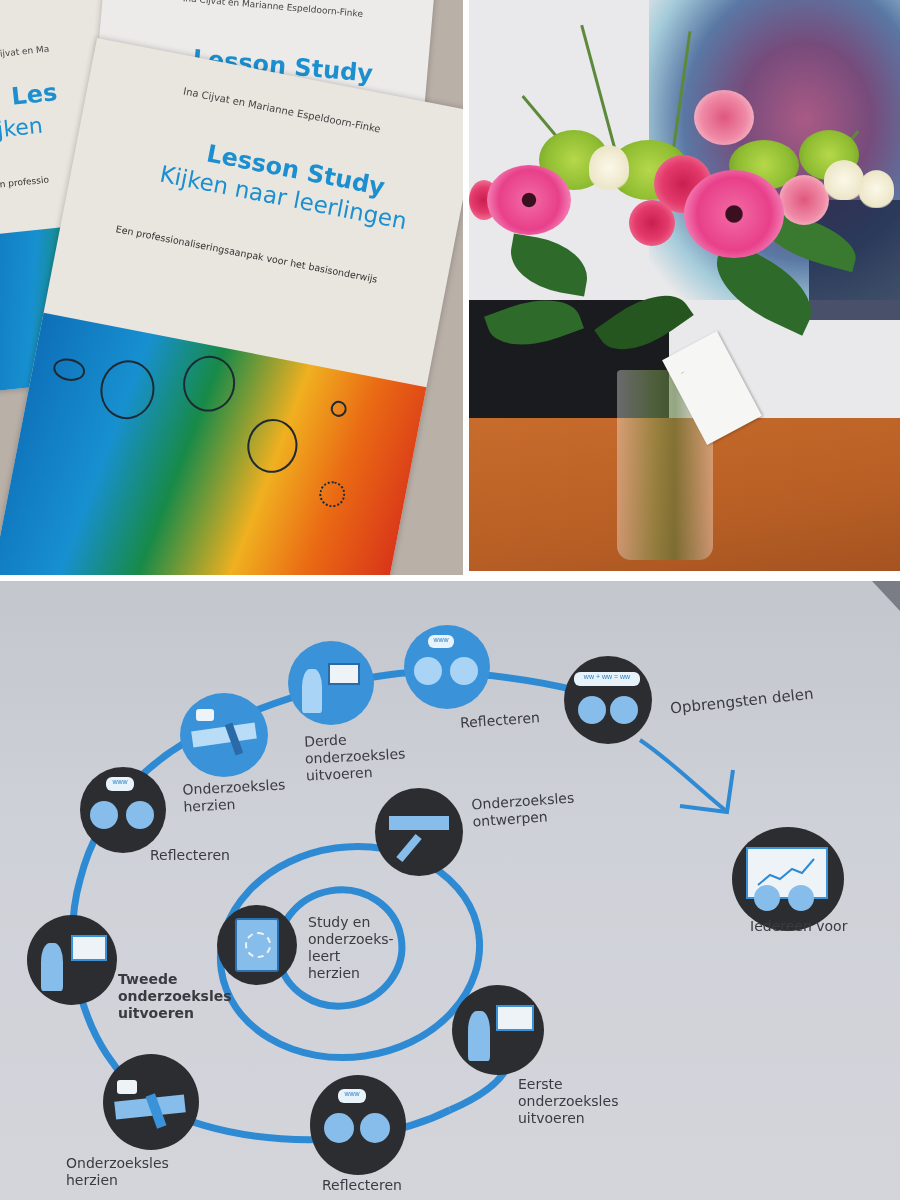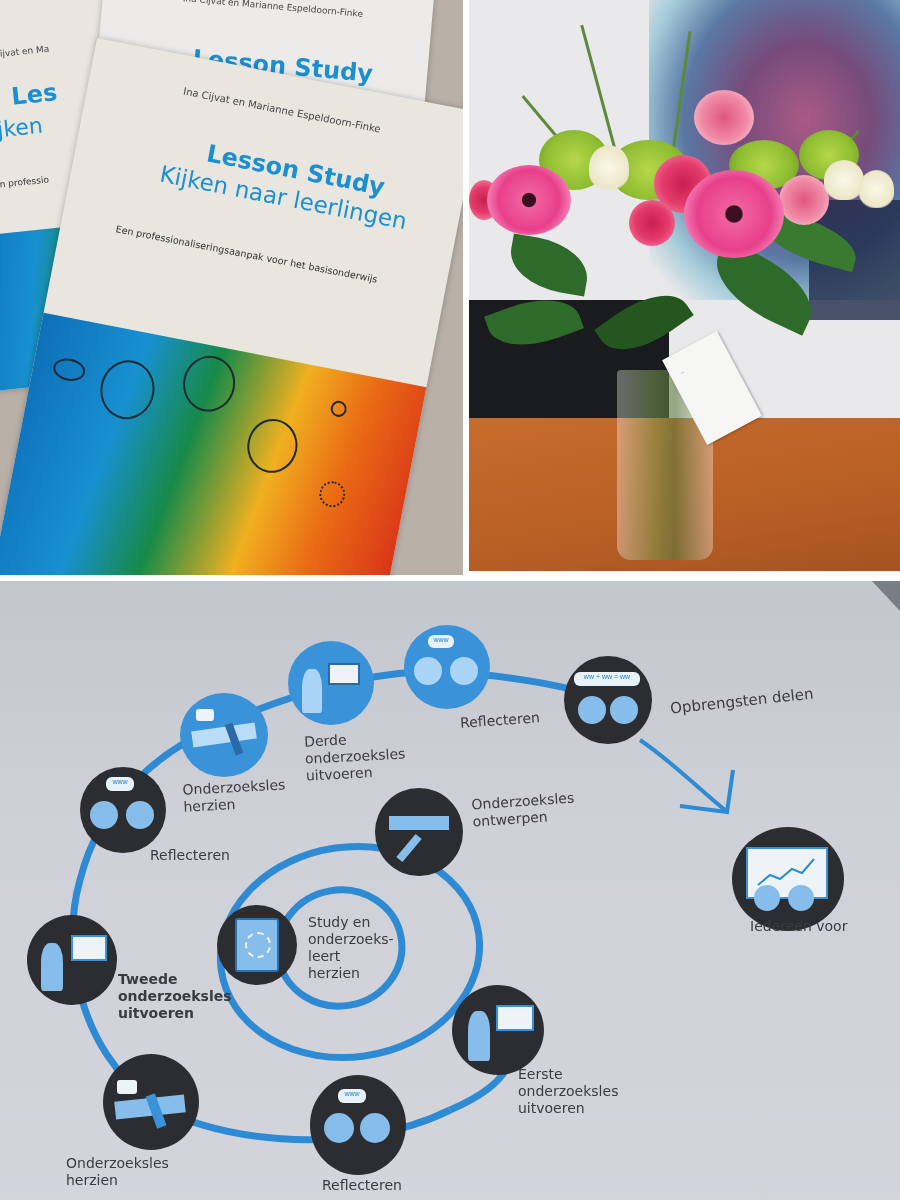--- a/index.html
+++ b/index.html
@@ -165,21 +165,21 @@
   </div>
   <div class="lbl" style="left:472px;top:212px;transform:rotate(-4deg);">
     <div>Onderzoeksles</div>
     <div>ontwerpen</div>
   </div>
 
   <div class="node dark" style="left:452px;top:404px;width:92px;height:90px;">
     <div class="person" style="left:16px;top:26px;width:22px;height:50px;"></div>
     <div class="board" style="left:44px;top:20px;width:34px;height:22px;"></div>
   </div>
-  <div class="lbl" style="left:518px;top:485px;">
+  <div class="lbl" style="left:518px;top:495px;">
     <div>Eerste</div>
     <div>onderzoeksles</div>
     <div>uitvoeren</div>
   </div>
 
   <div class="node dark" style="left:310px;top:494px;width:96px;height:100px;">
     <div class="bubble" style="left:28px;top:14px;width:28px;height:14px;">www</div>
     <div class="face" style="left:14px;top:38px;width:30px;height:30px;"></div>
     <div class="face" style="left:50px;top:38px;width:30px;height:30px;"></div>
   </div>

